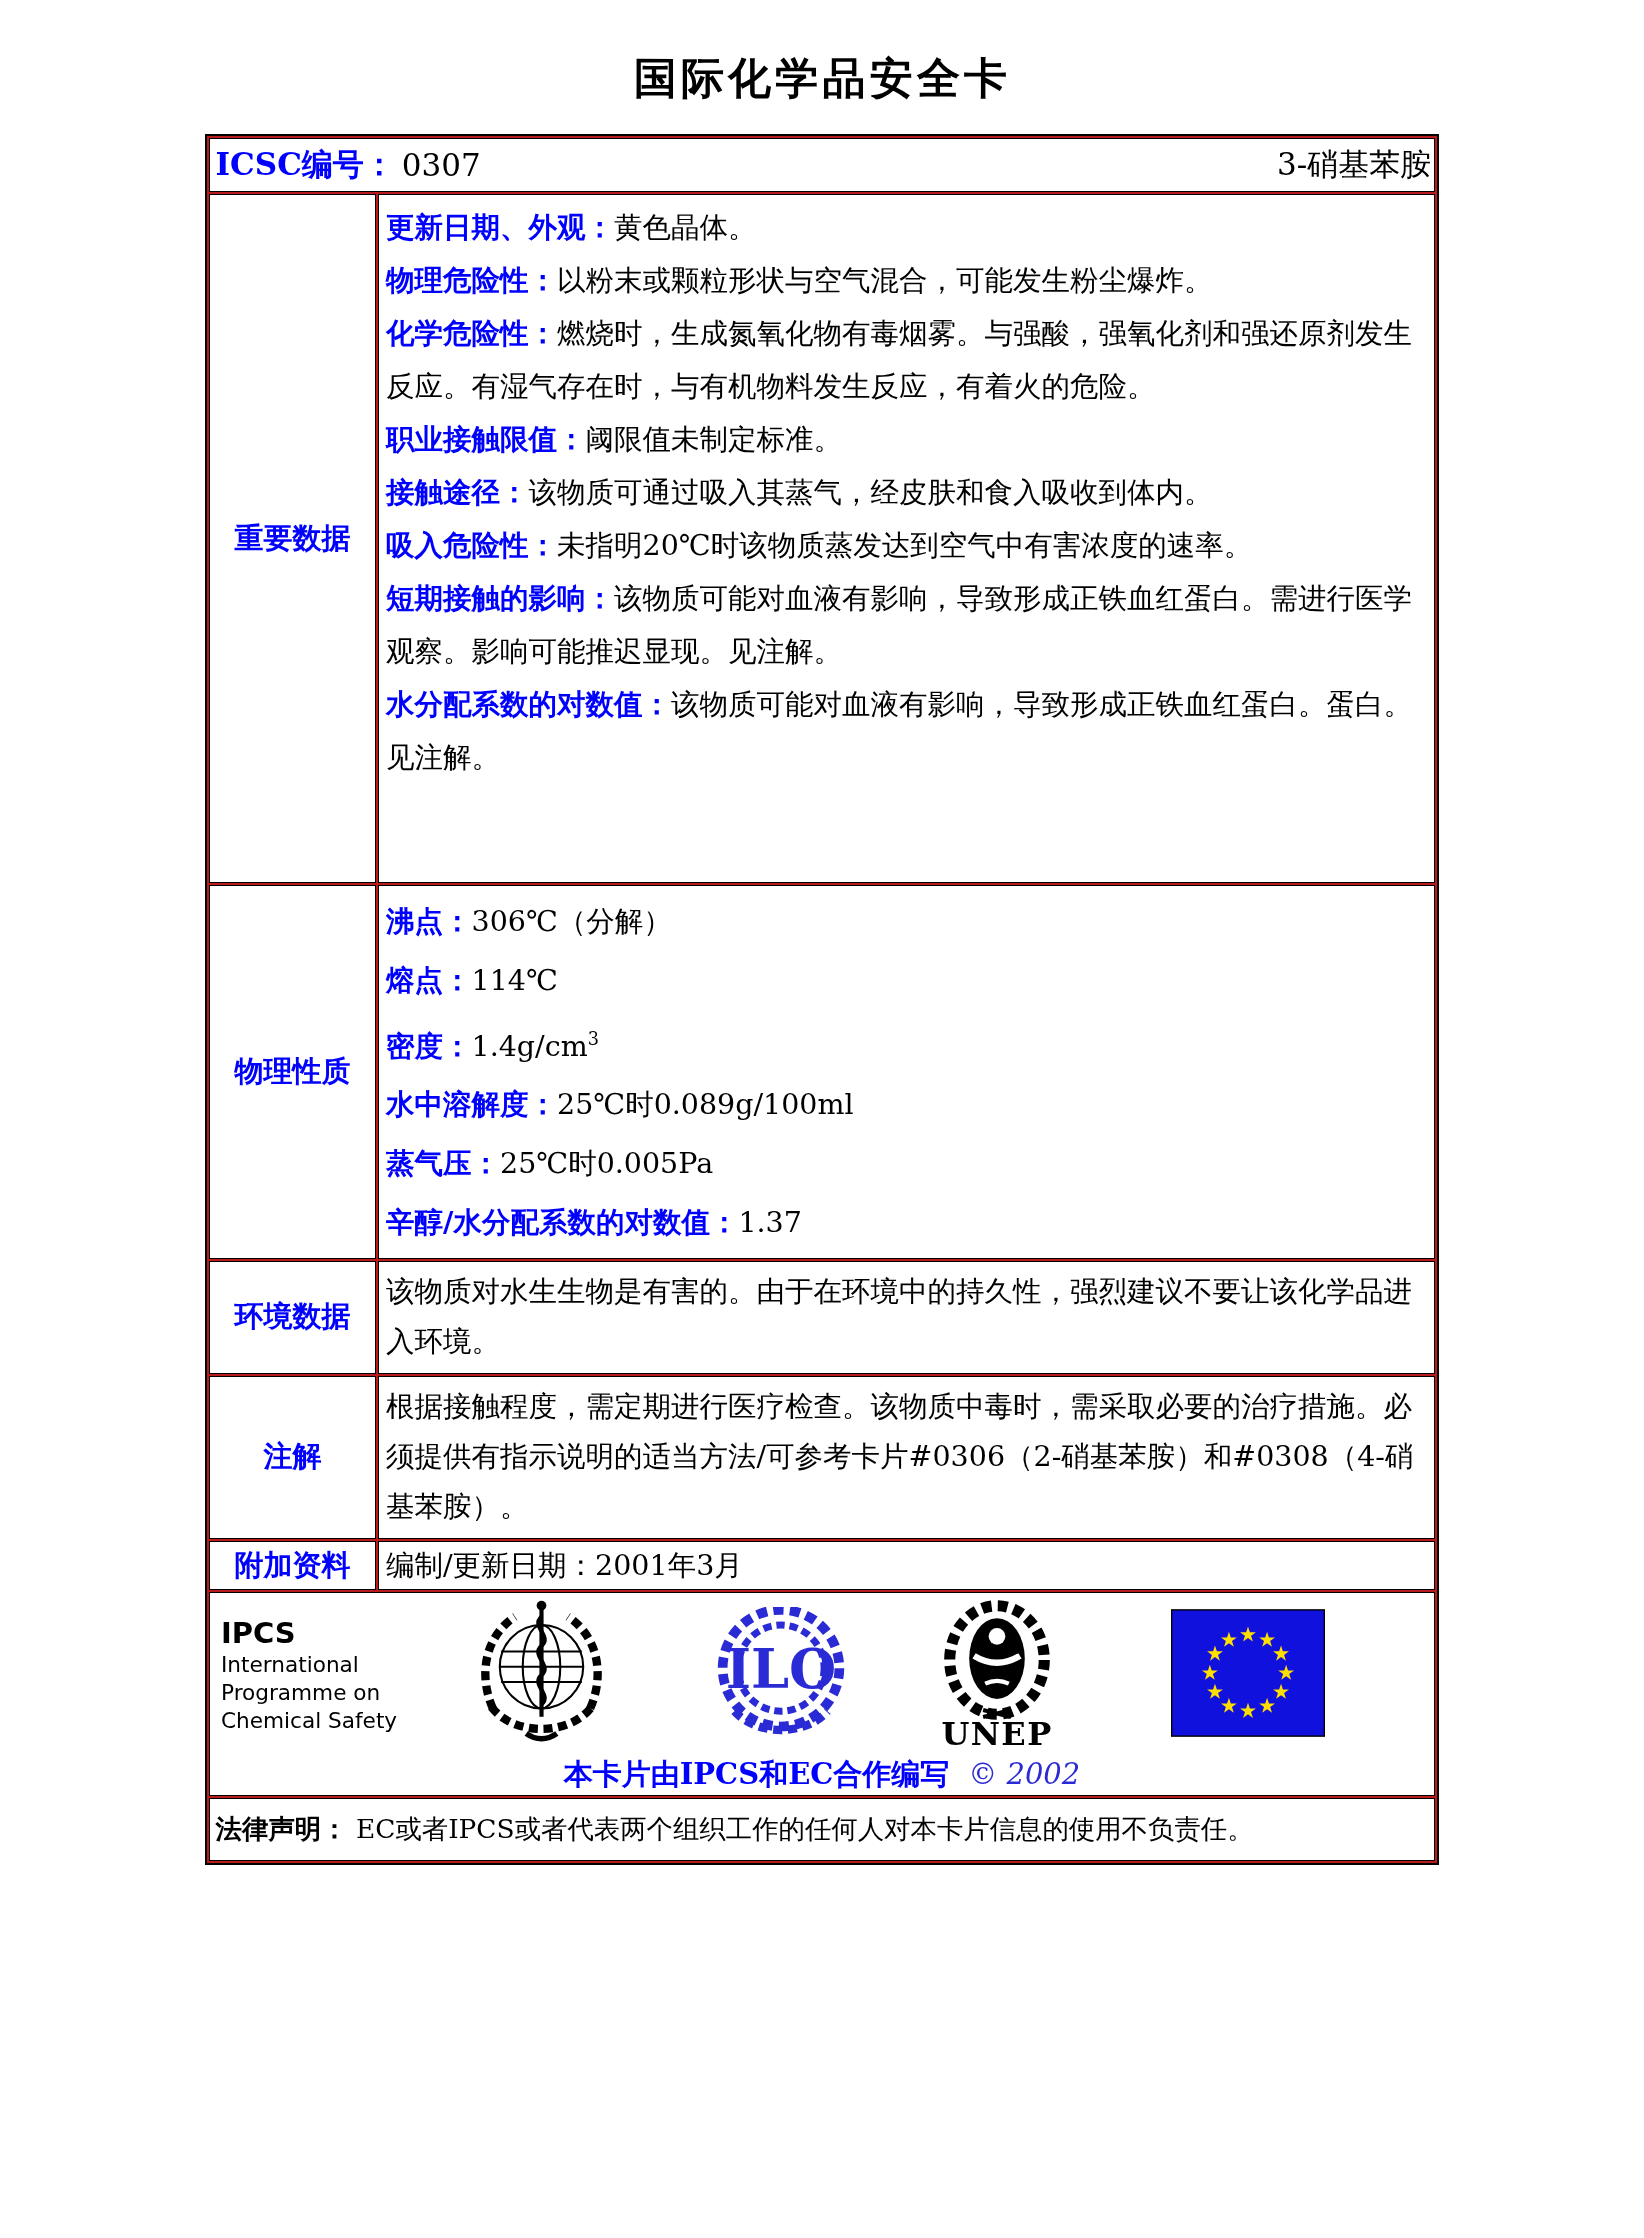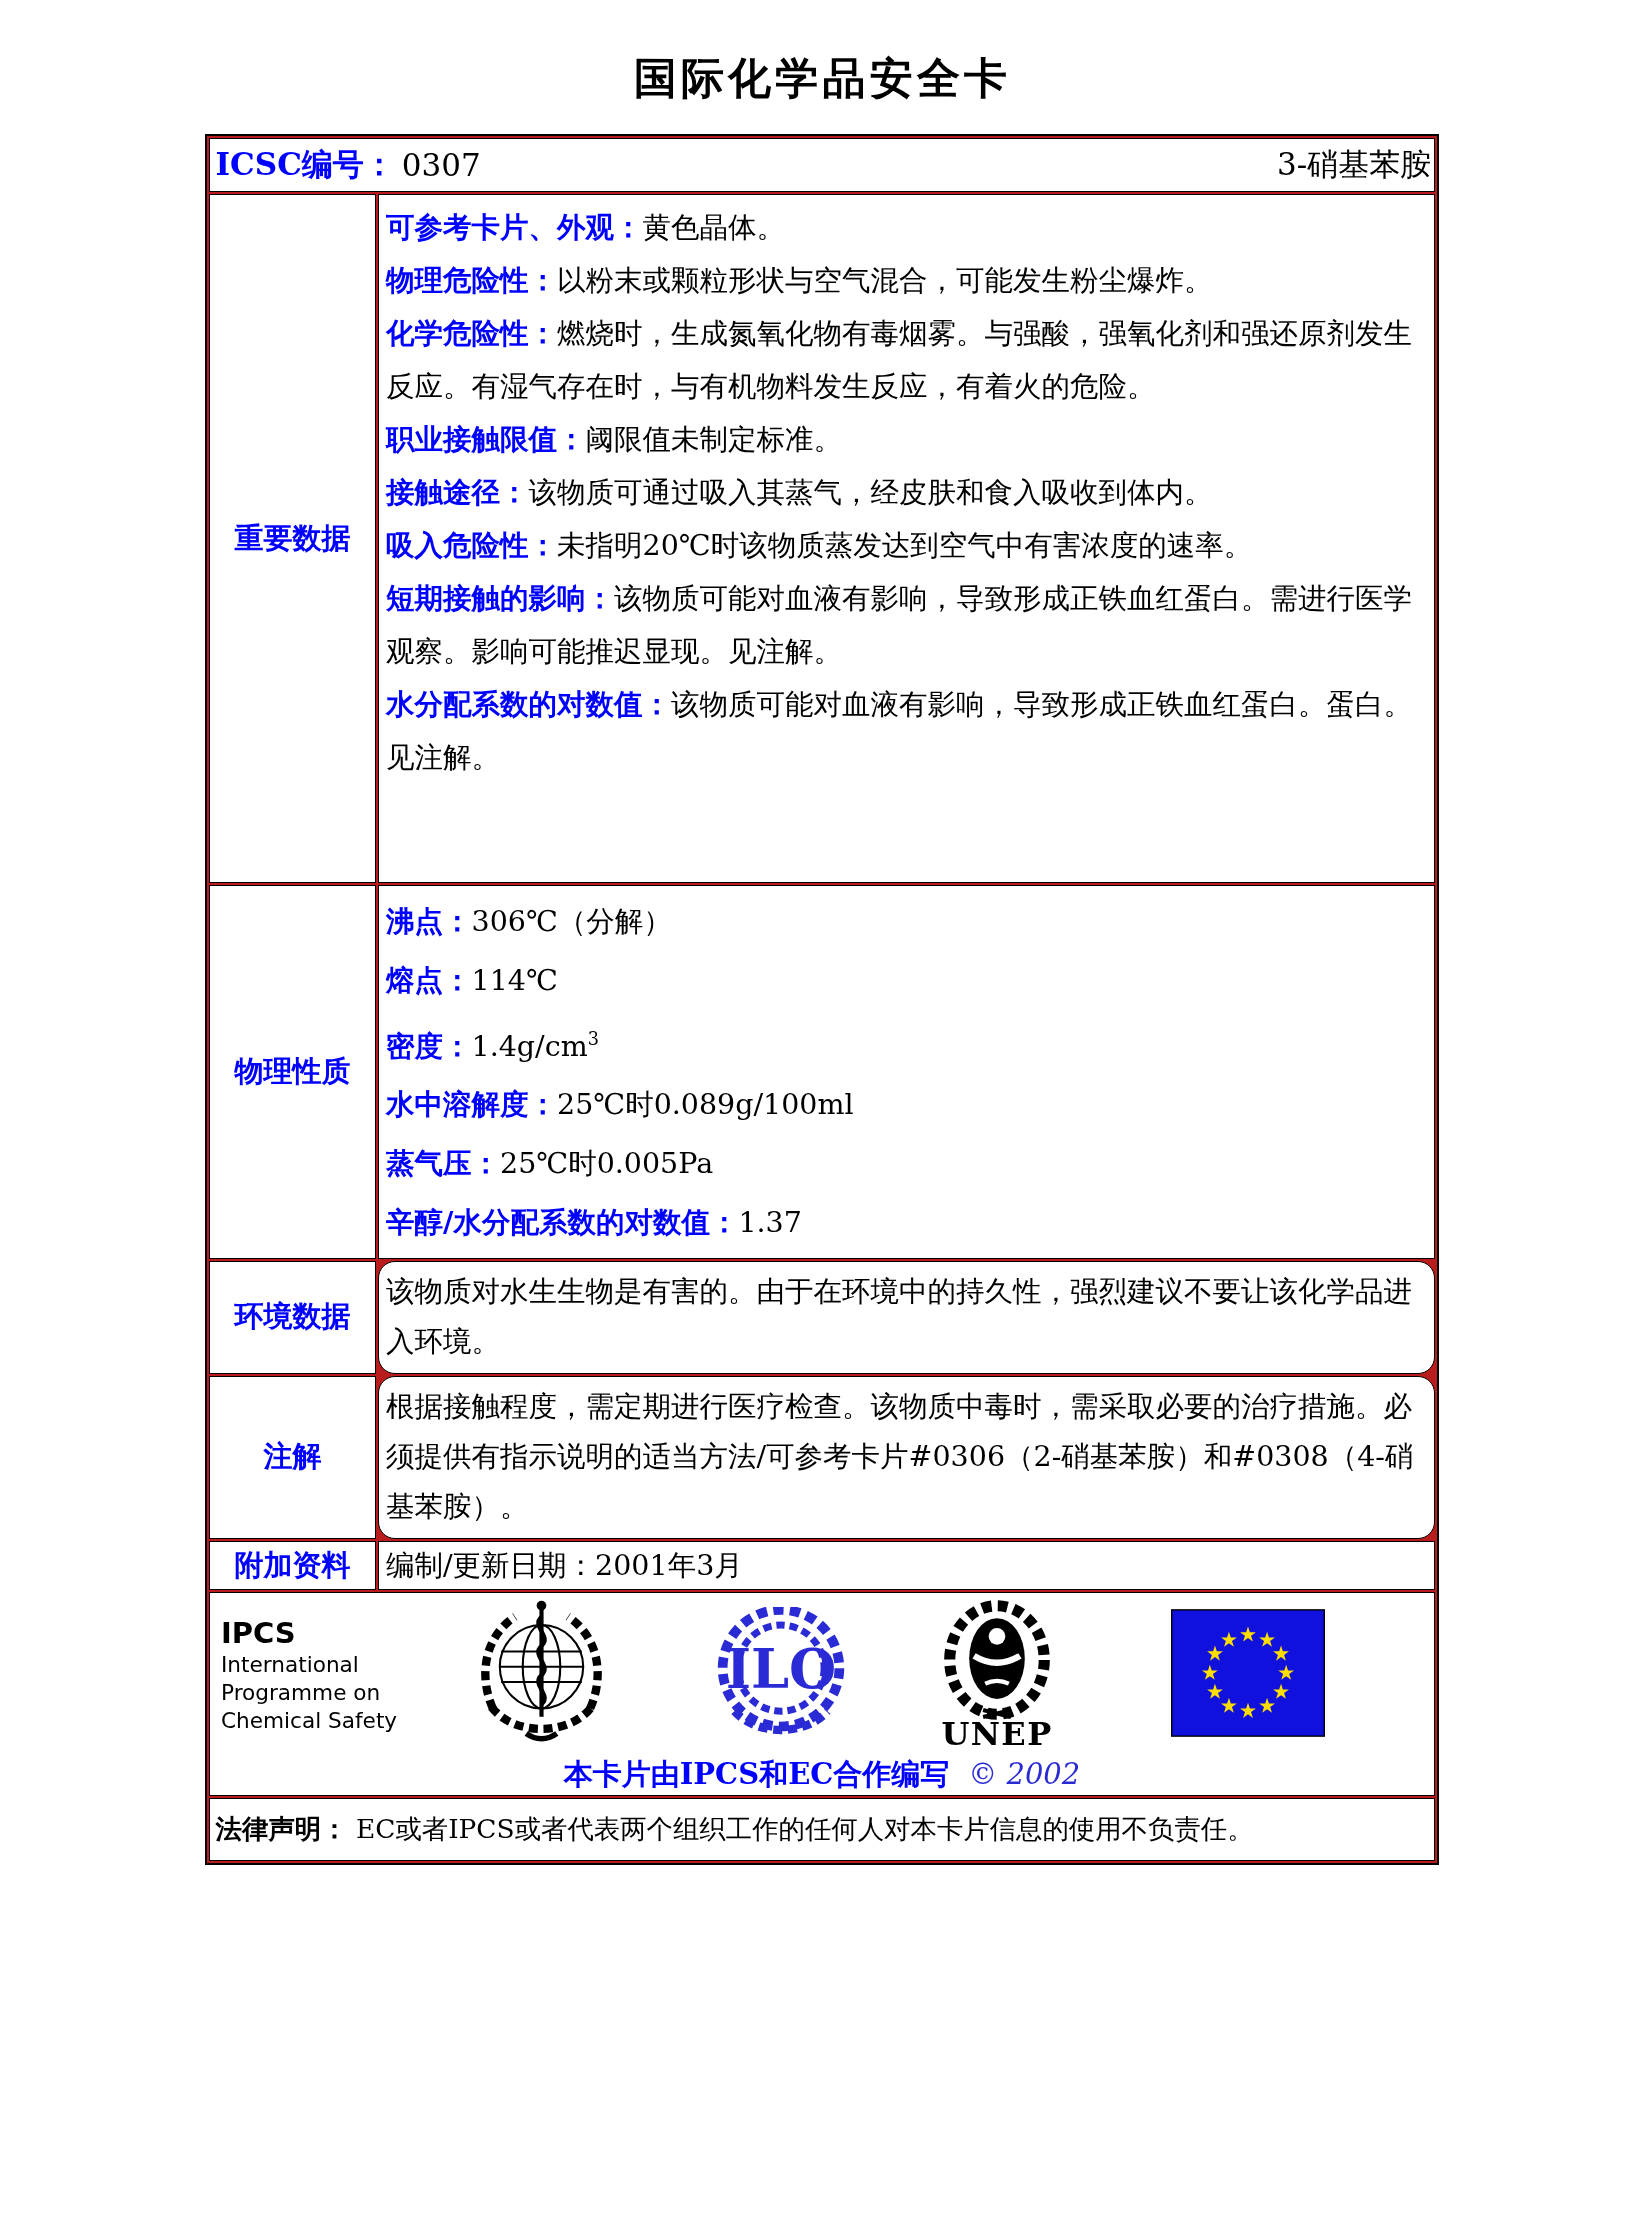--- a/index.html
+++ b/index.html
@@ -34,21 +34,21 @@
   .hdr .num{margin-left:7px;text-align:center;}
   .hdr .right{margin-left:auto;}
 
   td.lab{vertical-align:middle;text-align:center;}
   .lab-text{color:#0000ff;font-weight:bold;font-size:29px;}
 
   td.content{padding:5.6px 7px;}
   .item-label{color:#0000ff;font-weight:bold;}
   .sec-important{font-size:28.5px;line-height:53px;}
   .sec-physical{font-size:28.5px;line-height:59px;}
-  .sec-plain{font-size:28.5px;line-height:50px;border-radius:17px;}
+  .sec-plain{font-size:28.5px;line-height:50px;}
   .sec-single{font-size:28.5px;line-height:36px;}
   sup{font-size:0.62em;}
 
   .legal-cell{padding:9.7px 5.6px;font-size:26.4px;line-height:39px;}
   .legal-label{font-weight:bold;}
 
   .footer-row{display:flex;align-items:center;height:152px;padding:5.6px 7px 0 11px;}
   .ipcs-block{width:209px;font-family:"DejaVu Sans","Liberation Sans",sans-serif;}
   .ipcs-title{font-size:29px;font-weight:bold;line-height:36px;}
   .ipcs-sub{font-size:21.6px;line-height:28px;}
@@ -82,21 +82,21 @@
         <span class="right">3-硝基苯胺</span>
       </div>
     </td>
   </tr>
 
   <tr class="h-important">
     <td class="lab">
       <span class="lab-text">重要数据</span>
     </td>
     <td class="content sec-important">
-      <div><span class="item-label">可参考卡片、外观：</span><span>黄色晶体。</span></div>
+      <div><span class="item-label">更新日期、外观：</span><span>黄色晶体。</span></div>
       <div><span class="item-label">物理危险性：</span><span>以粉末或颗粒形状与空气混合，可能发生粉尘爆炸。</span></div>
       <div><span class="item-label">化学危险性：</span><span>燃烧时，生成氮氧化物有毒烟雾。与强酸，强氧化剂和强还原剂发生反应。有湿气存在时，与有机物料发生反应，有着火的危险。</span></div>
       <div><span class="item-label">职业接触限值：</span><span>阈限值未制定标准。</span></div>
       <div><span class="item-label">接触途径：</span><span>该物质可通过吸入其蒸气，经皮肤和食入吸收到体内。</span></div>
       <div><span class="item-label">吸入危险性：</span><span>未指明20℃时该物质蒸发达到空气中有害浓度的速率。</span></div>
       <div><span class="item-label">短期接触的影响：</span><span>该物质可能对血液有影响，导致形成正铁血红蛋白。需进行医学观察。影响可能推迟显现。见注解。</span></div>
       <div><span class="item-label">水分配系数的对数值：</span><span>该物质可能对血液有影响，导致形成正铁血红蛋白。蛋白。见注解。</span></div>
     </td>
   </tr>
 

